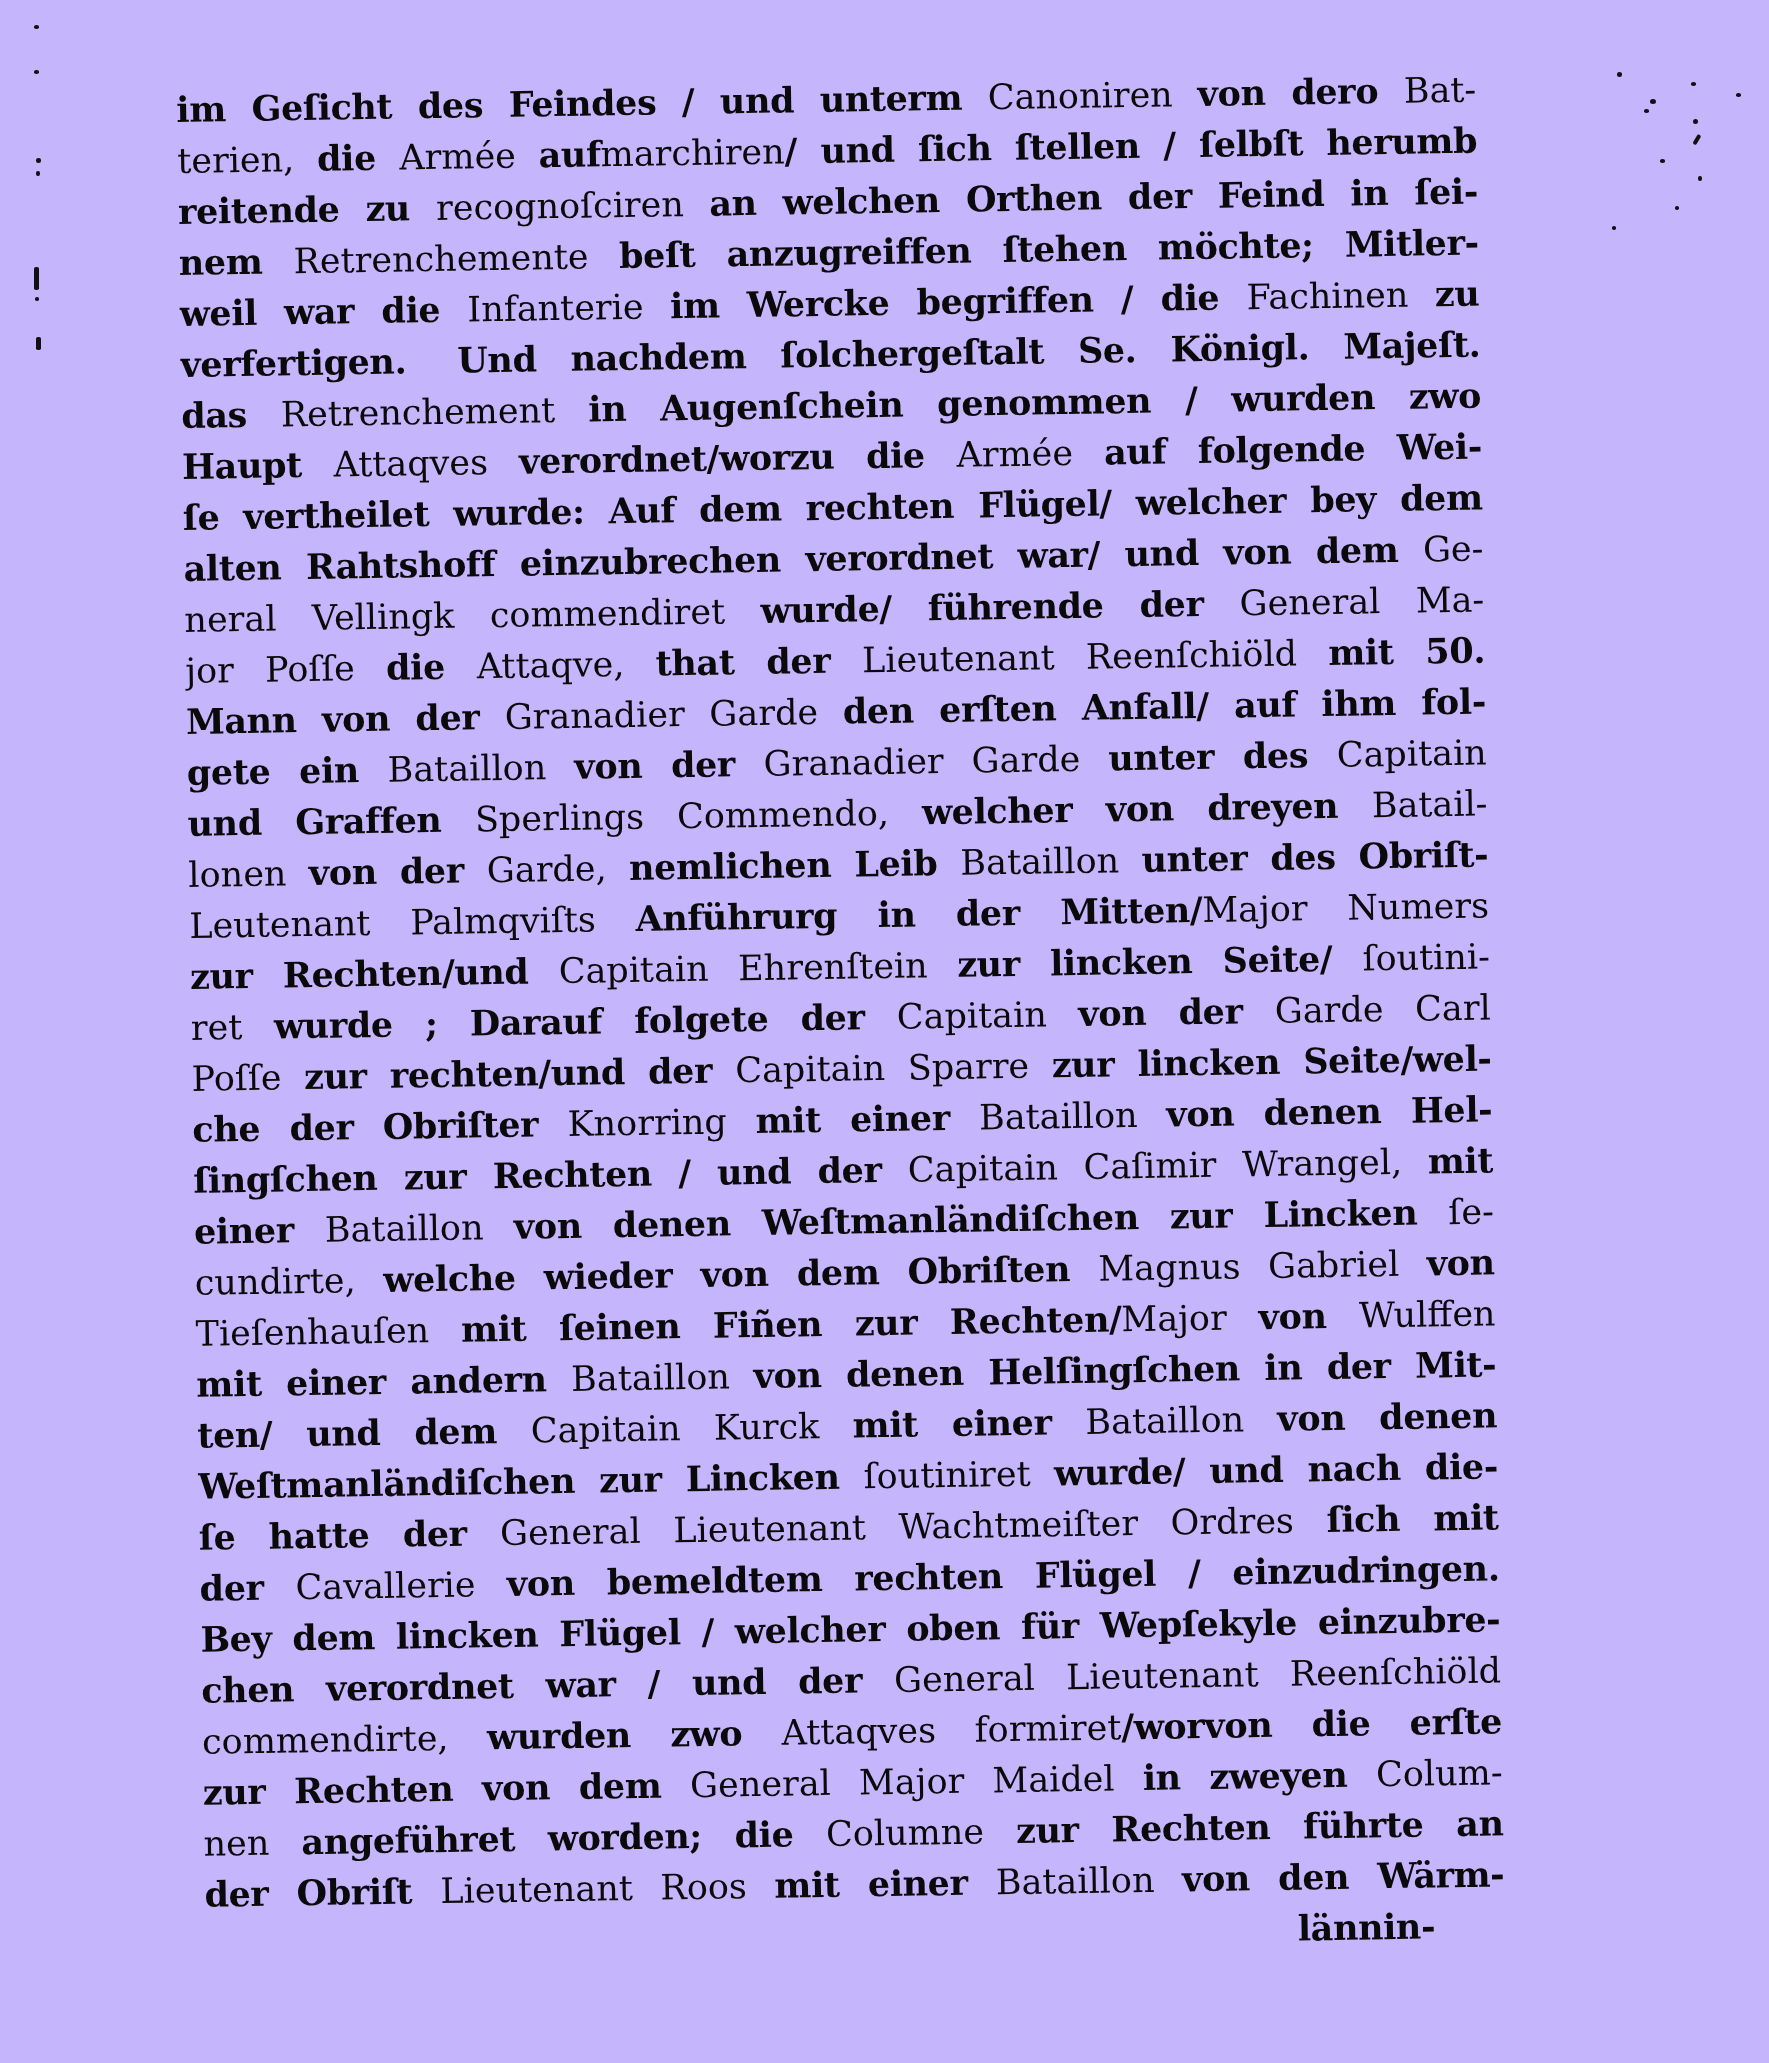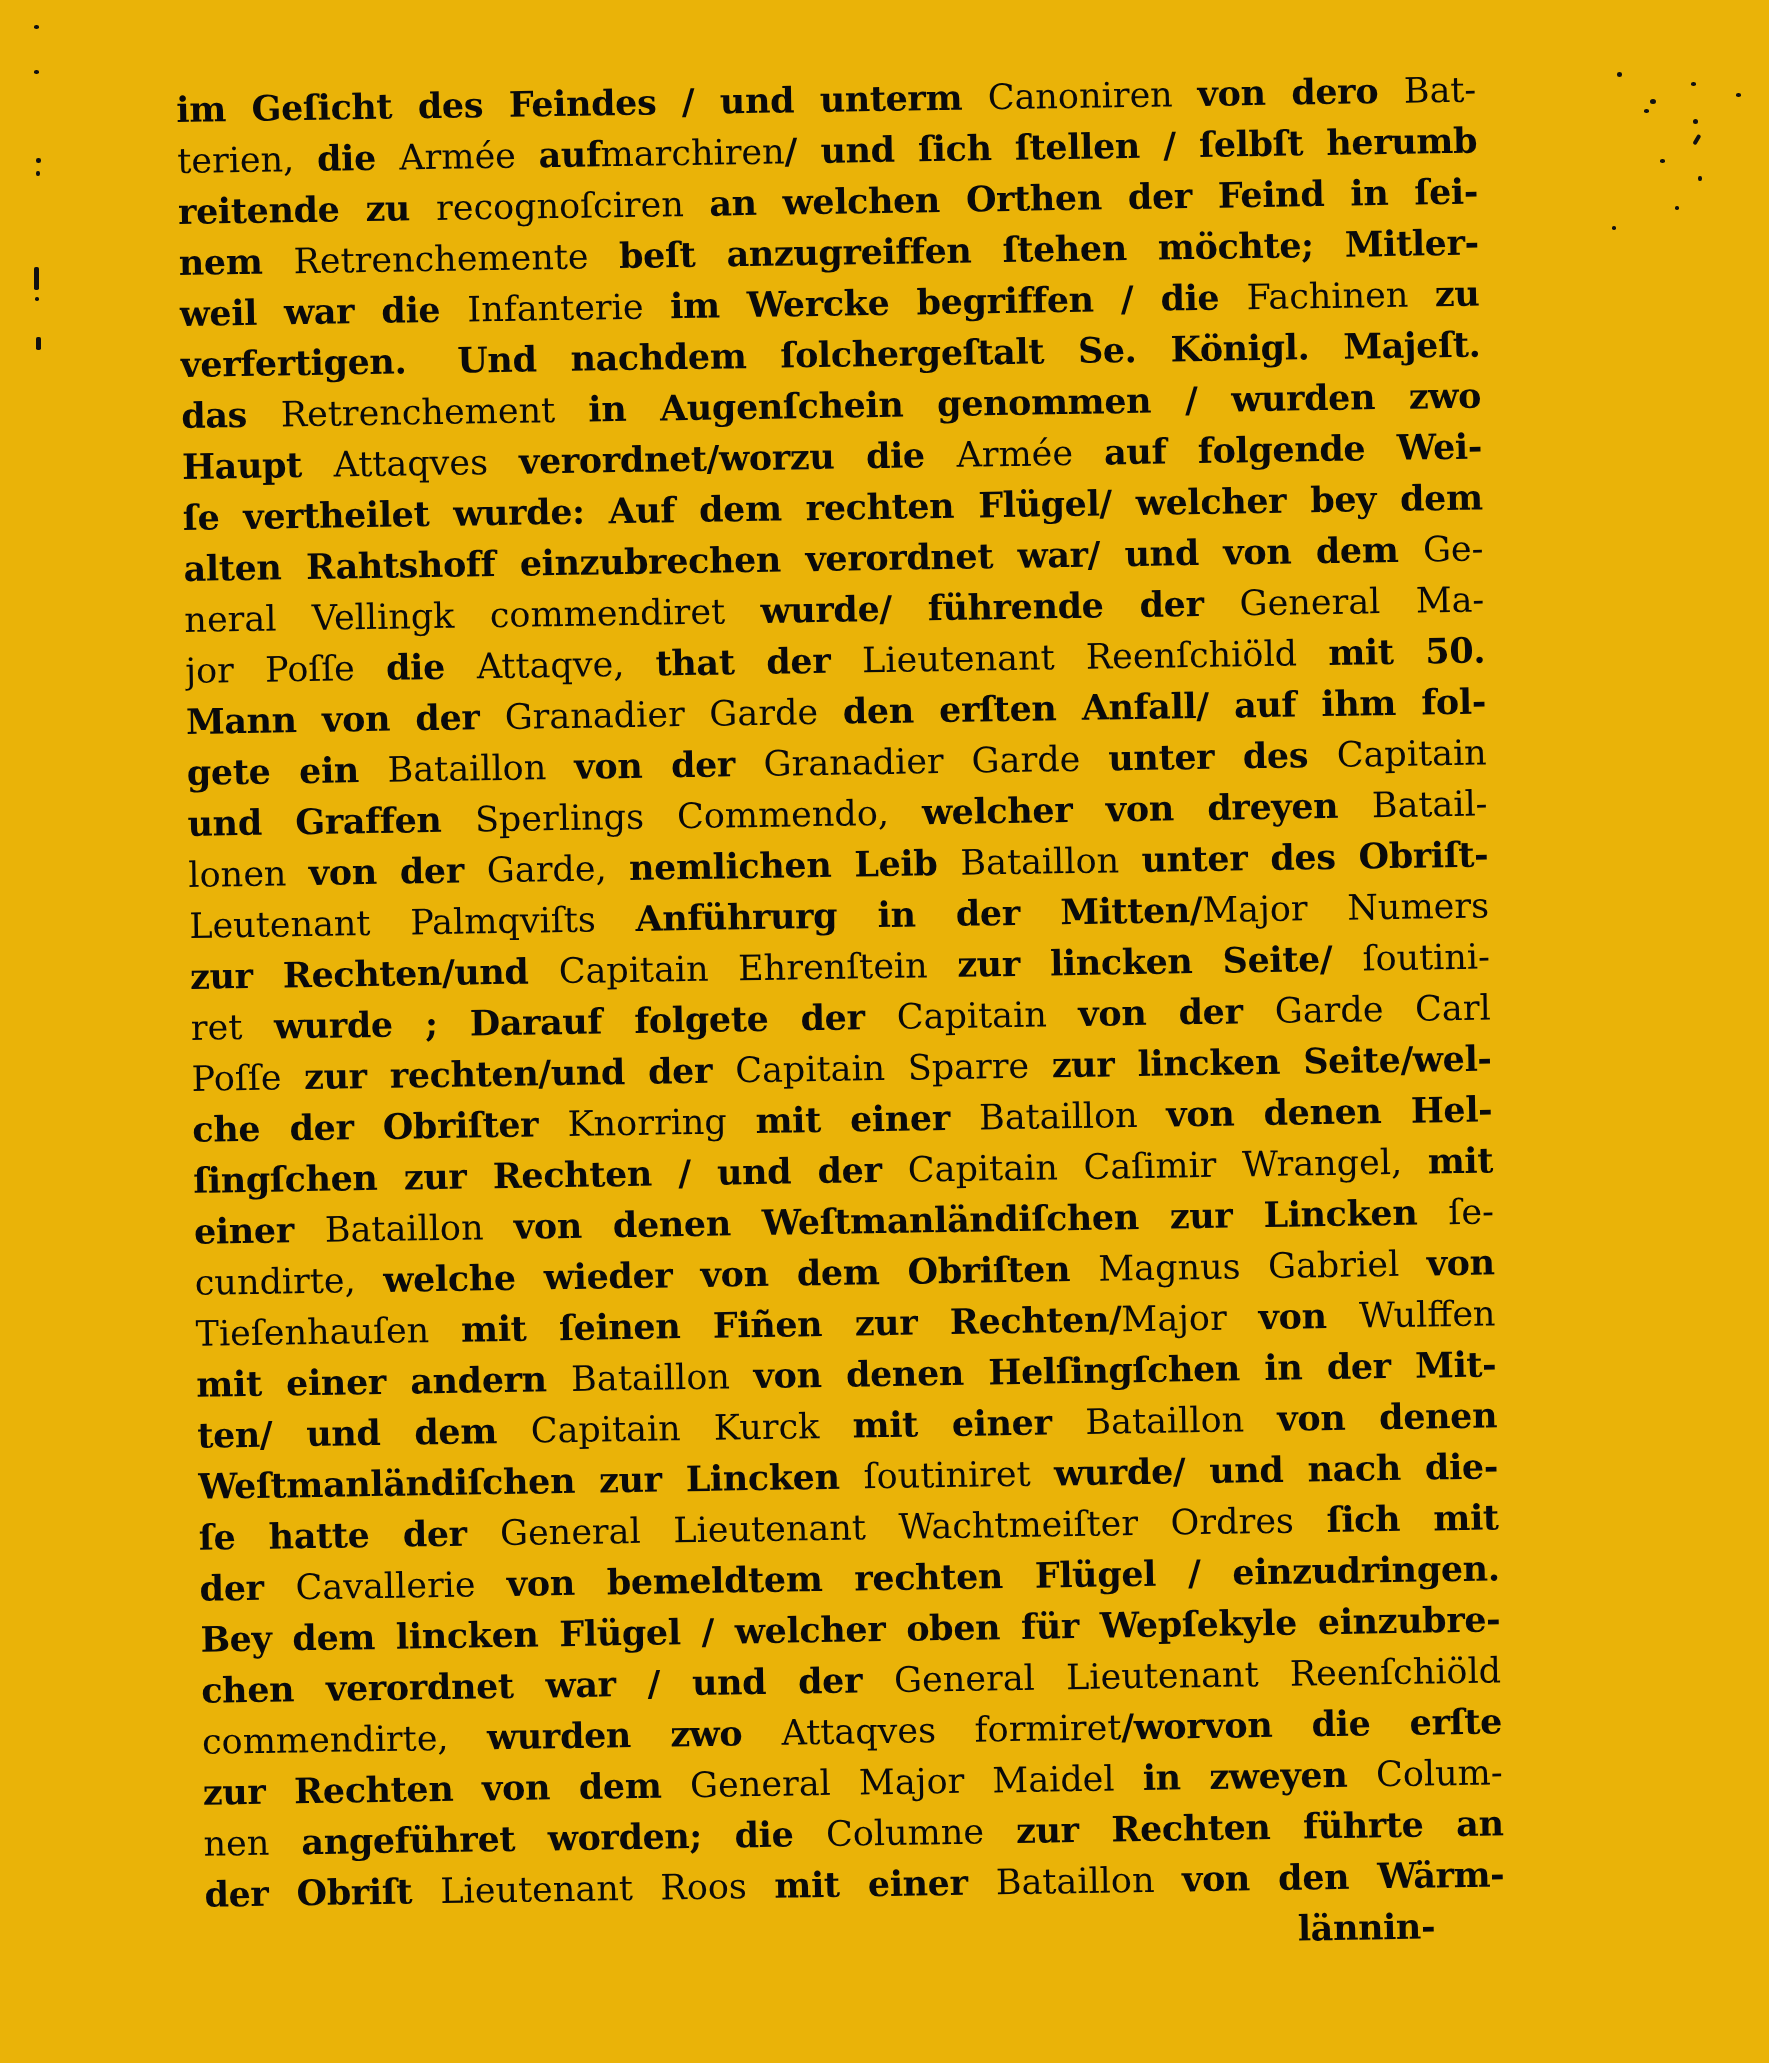--- a/index.html
+++ b/index.html
@@ -4,21 +4,21 @@
 <style>
   html, body {
     margin: 0;
     padding: 0;
     background: #ffffff;
   }
   .page {
     position: relative;
     width: 1770px;
     height: 2063px;
-    background: #eab308;
+    background: #c4b5fd;
     overflow: hidden;
     color: #0a0a0a;
   }
   .text-block {
     position: absolute;
     left: 176px;
     top: 84px;
     width: 1300px;
     transform: rotate(-0.9deg);
     transform-origin: 0 0;

